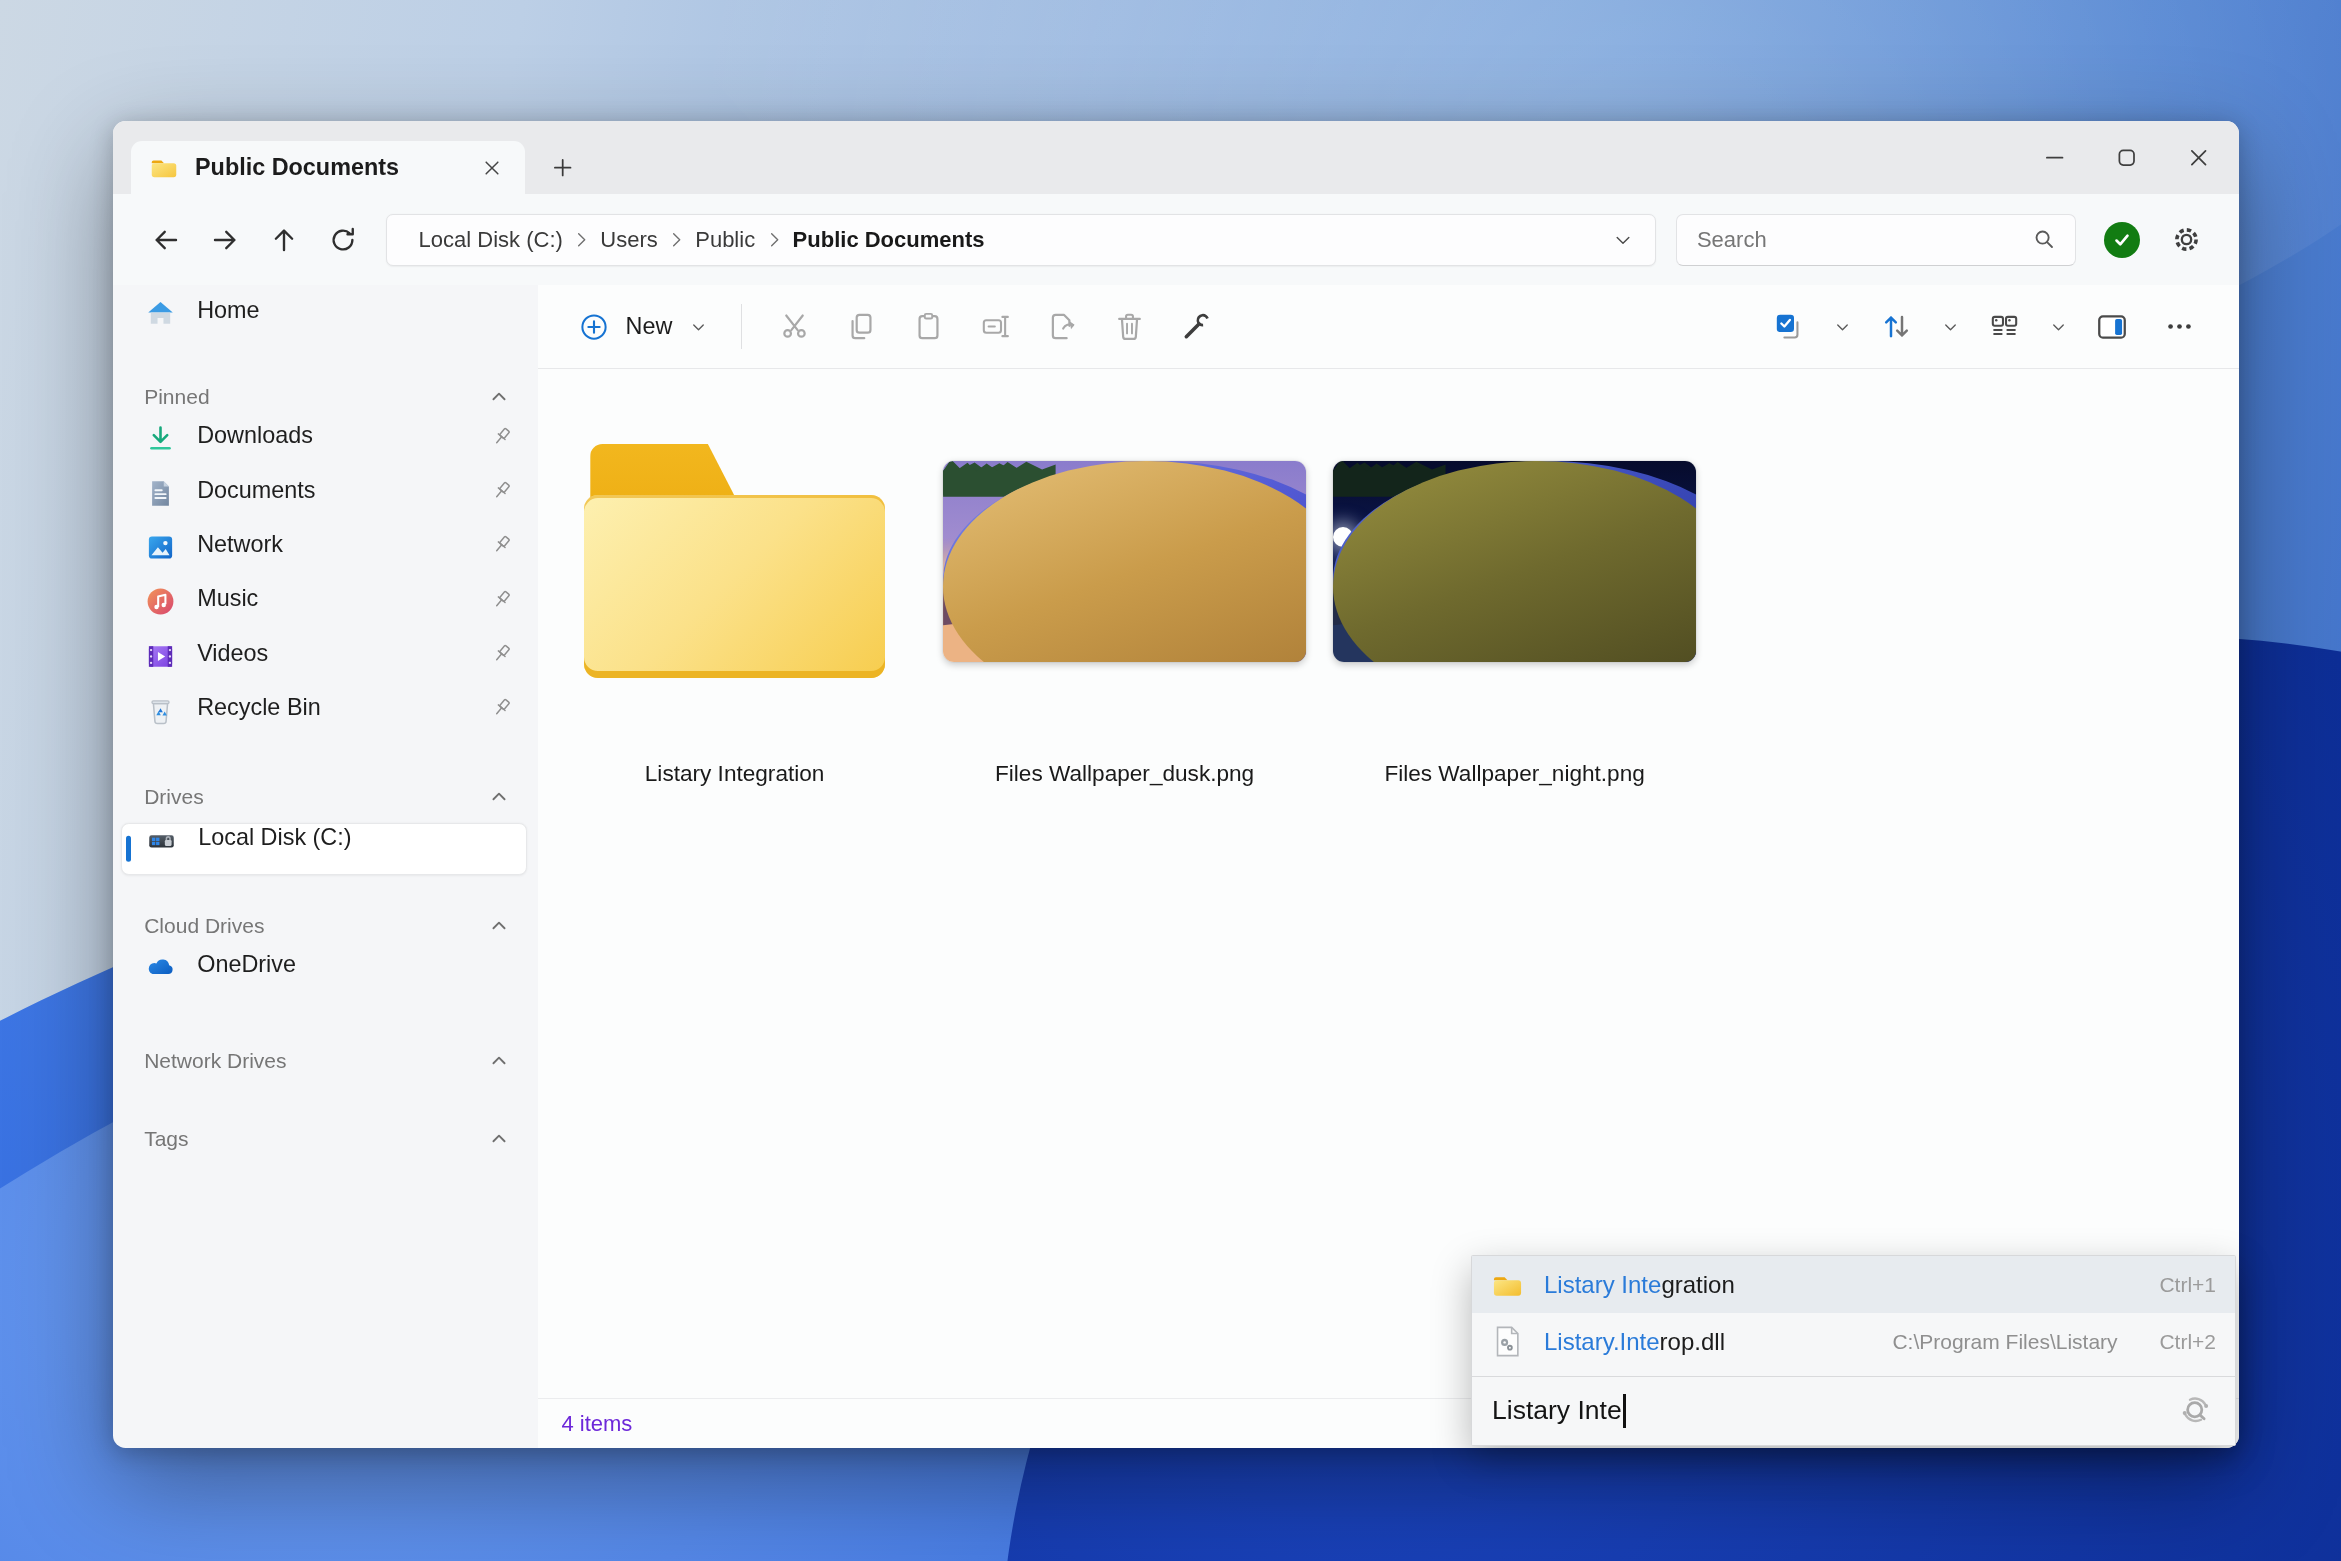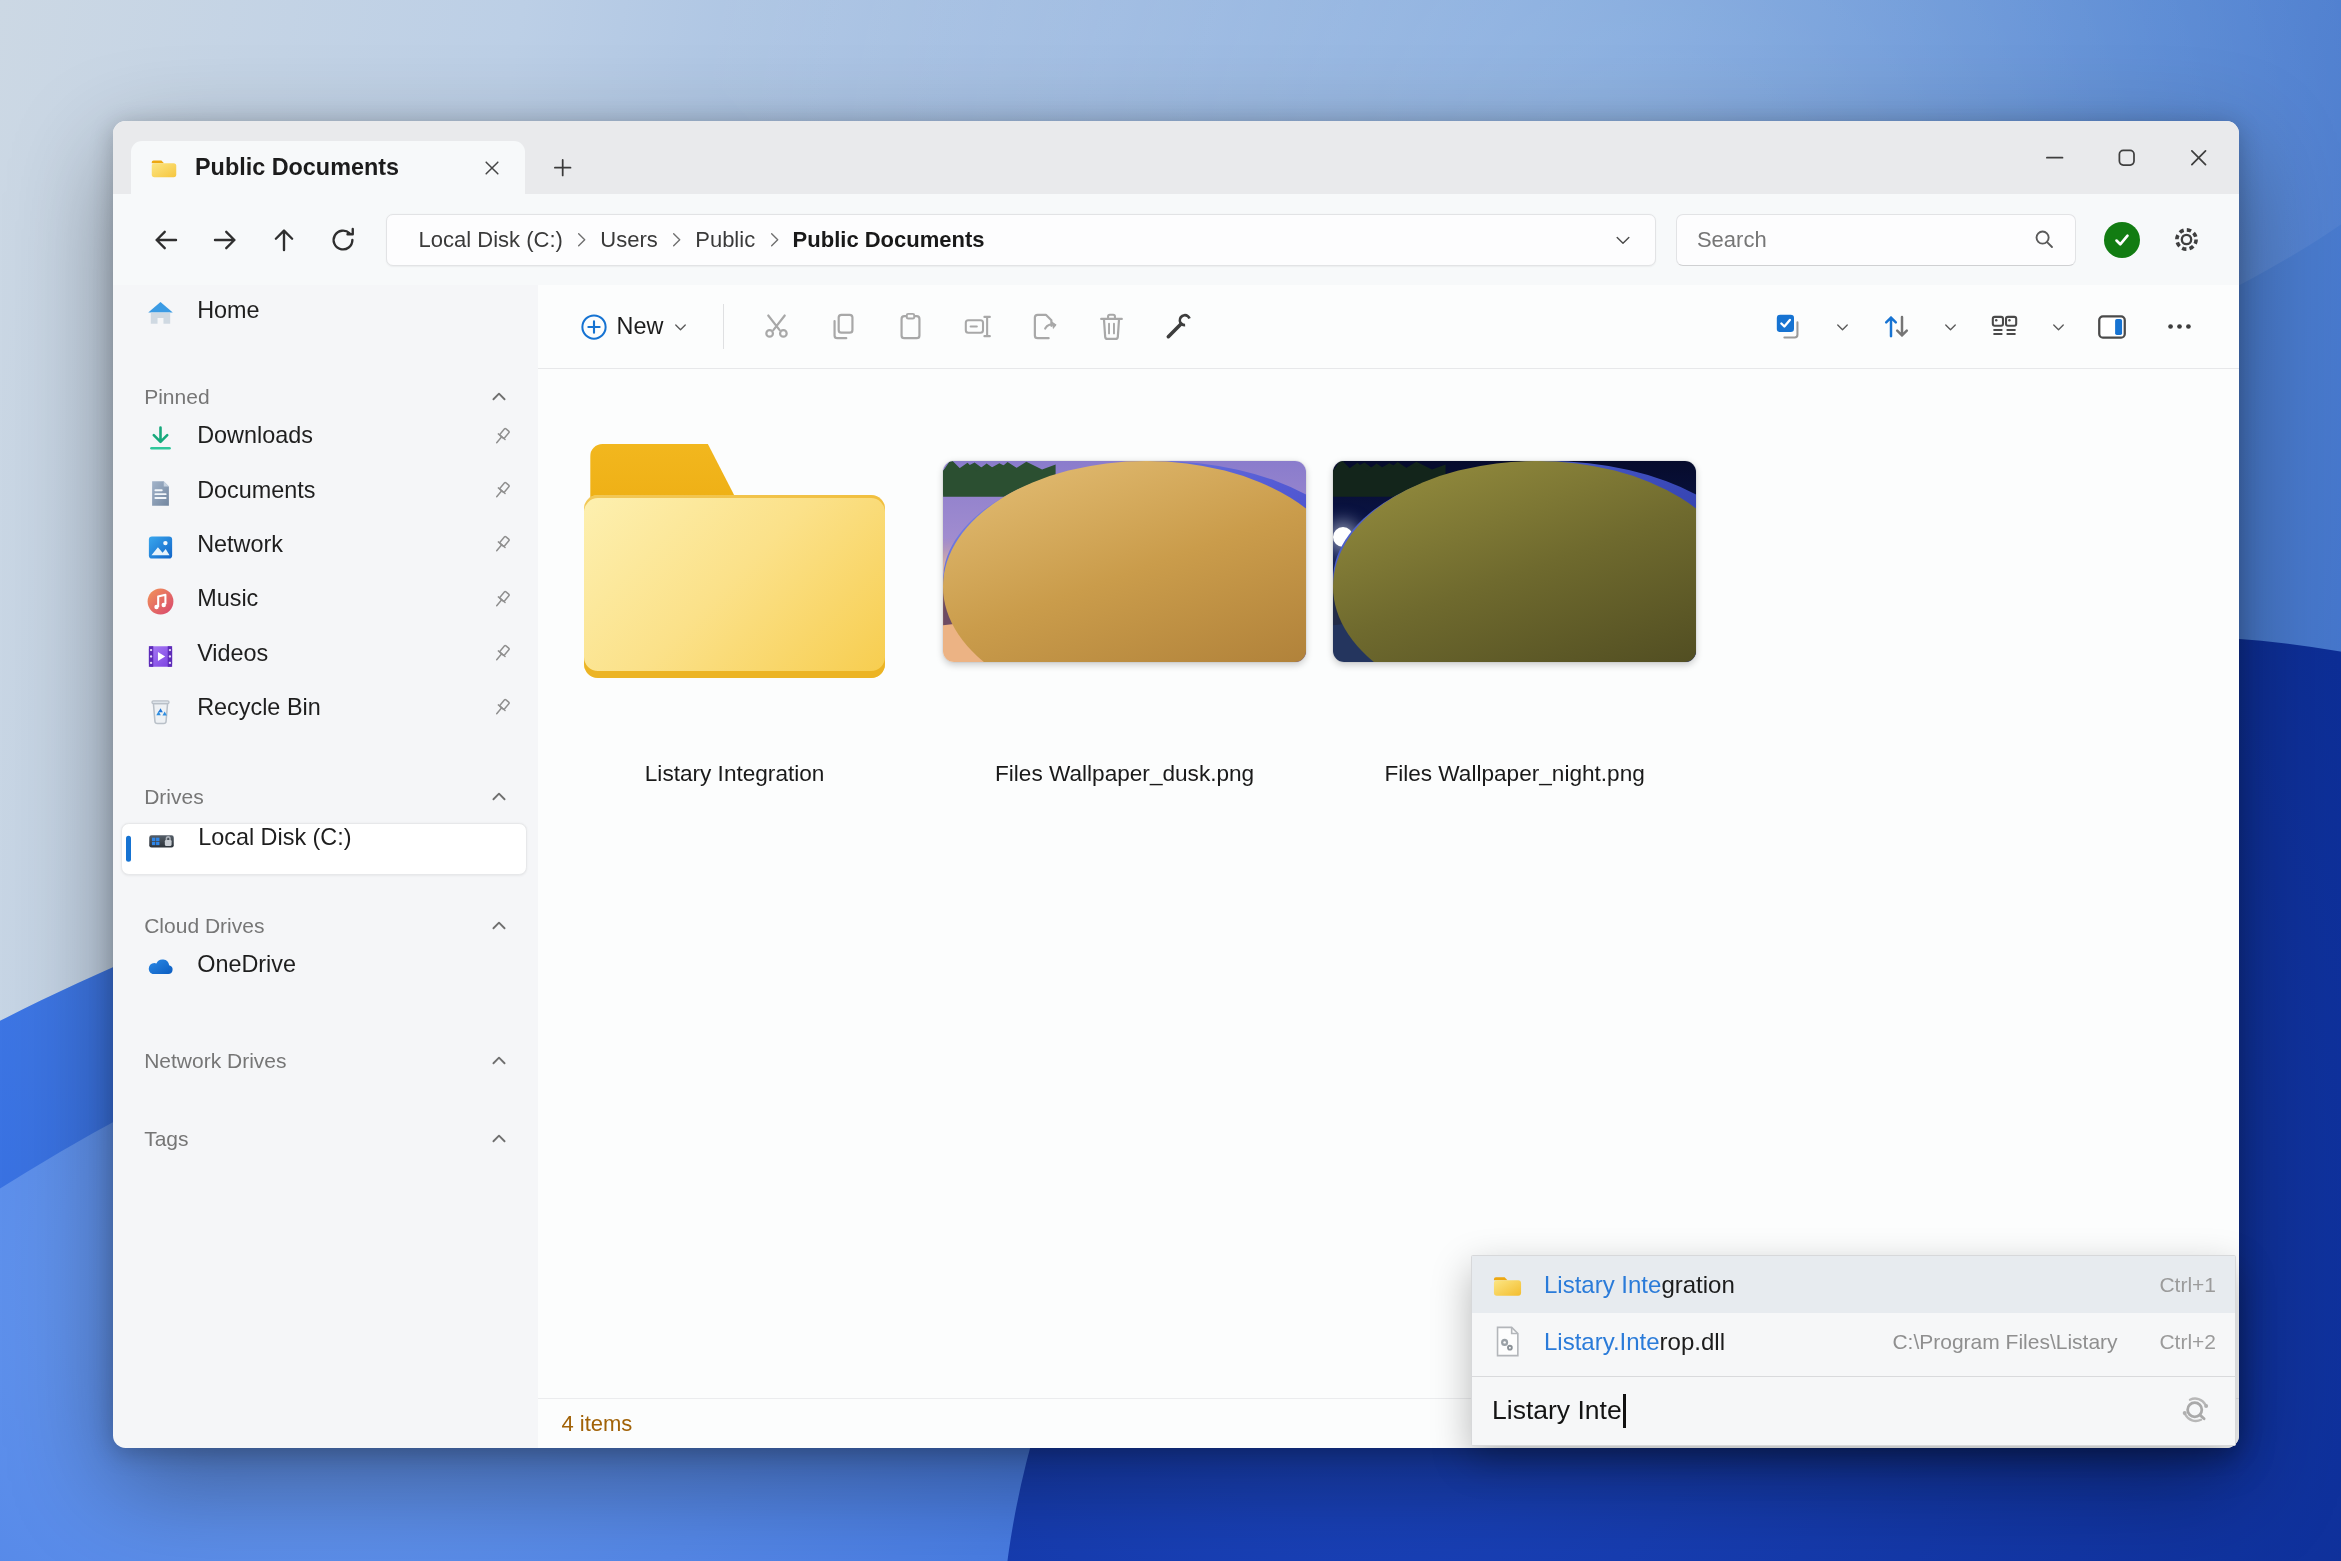--- a/index.html
+++ b/index.html
@@ -49,21 +49,21 @@
   .side-pin{width:28px;height:28px;display:flex;align-items:center;justify-content:center}
   .side-header{height:41px;margin:31px 11px 4.7px 7.8px;display:flex;align-items:center;padding:0 15.6px 0 23.4px}
   .side-header-label{font-size:21px;color:#767676;flex:1}
   .side-caret{width:25px;height:25px;display:flex;align-items:center;justify-content:center}
   .side-item.selected{background:#fff;border:0.8px solid #e7e8ea;box-shadow:0 0.8px 2.3px rgba(0,0,0,.06)}
   .accent-bar{position:absolute;left:3.9px;top:50%;transform:translateY(-50%);width:5.5px;height:26.5px;border-radius:3.1px;background:#1673d2}
 
   
   .content{flex:1;display:flex;flex-direction:column;min-width:0;background:#fcfdfd}
   .toolbar{height:84px;display:flex;align-items:center;padding:0 26.5px;border-bottom:0.8px solid #e7e8ea;flex:0 0 auto}
-  .newbtn{display:flex;align-items:center;gap:8px;padding:0 14px;height:56px;border-radius:6.2px}
+  .newbtn{display:flex;align-items:center;gap:17px;padding:0 14px;height:56px;border-radius:6.2px}
   .new-label{font-size:23.4px;color:#1c1c1c}
   .tool-sep{width:0.8px;height:45px;background:#dfe0e2;margin:0 19px}
   .toolbtn{width:67px;height:58px;border-radius:6.2px;display:flex;align-items:center;justify-content:center}
   .toolbtn.narrow{width:41px}
   .toolbar-right{margin-left:auto;display:flex;align-items:center}
 
   .filesgrid{flex:1;display:flex;align-items:flex-start;padding:70px 0 0 1.6px;min-height:0}
   .tile{width:390px;display:flex;flex-direction:column;align-items:center}
   .tile-iconzone{height:244px;display:flex;align-items:center;justify-content:center}
   .tile-label{margin-top:78px;font-size:22.6px;color:#1a1a1a;white-space:nowrap}
@@ -104,21 +104,21 @@
   .thumb.night .sky{background:linear-gradient(180deg,#060b2c 0%,#0c1850 45%,#1a2a60 63%,#24355e 72%)}
   .thumb.night .sun{top:33%;box-shadow:0 0 15.6px 6.2px rgba(240,245,255,.5)}
   .thumb.night .mtnL{background:#232c48}
   .thumb.night .mtnR{background:#1d2640}
   .thumb.night .treesL,.thumb.night .treesR{background:#13251b}
   .thumb.night .hillL{background:linear-gradient(160deg,#999140 0%,#6f6a2e 45%,#45421d 100%)}
   .thumb.night .hillR{background:linear-gradient(150deg,#5a6fd8 0%,#3a49b8 45%,#222c8e 100%)}
   .thumb.night .river{background:linear-gradient(180deg,#1a2248,#0a1130 60%,#060a20)}
 
   .statusbar{height:50px;border-top:0.8px solid #ebecee;display:flex;align-items:center;padding:0 23.4px;flex:0 0 auto}
-  .status-text{font-size:22px;color:#a16207}
+  .status-text{font-size:22px;color:#6d28d9}
 
   
   .listary{position:absolute;left:1471px;top:1255px;width:765px;height:191px;background:#f6f7f8;border:0.8px solid #d7d8da;border-radius:1.6px;box-shadow:0 14px 39px rgba(0,0,0,.28);display:flex;flex-direction:column;z-index:50}
   .lrow{height:57px;display:flex;align-items:center;padding:0 19px;flex:0 0 auto}
   .lrow.hl{background:#e7ebef}
   .lrow-icon{width:33px;height:33px;margin-right:20px;display:flex;align-items:center;justify-content:center;flex:0 0 auto}
   .lrow-name{font-size:24px;color:#1c1c1c;white-space:nowrap}
   .lrow-name .match{color:#2a7bd9}
   .lspacer{flex:1}
   .lrow-path{font-size:21px;color:#8f8f8f;margin-right:23.4px;white-space:nowrap}

